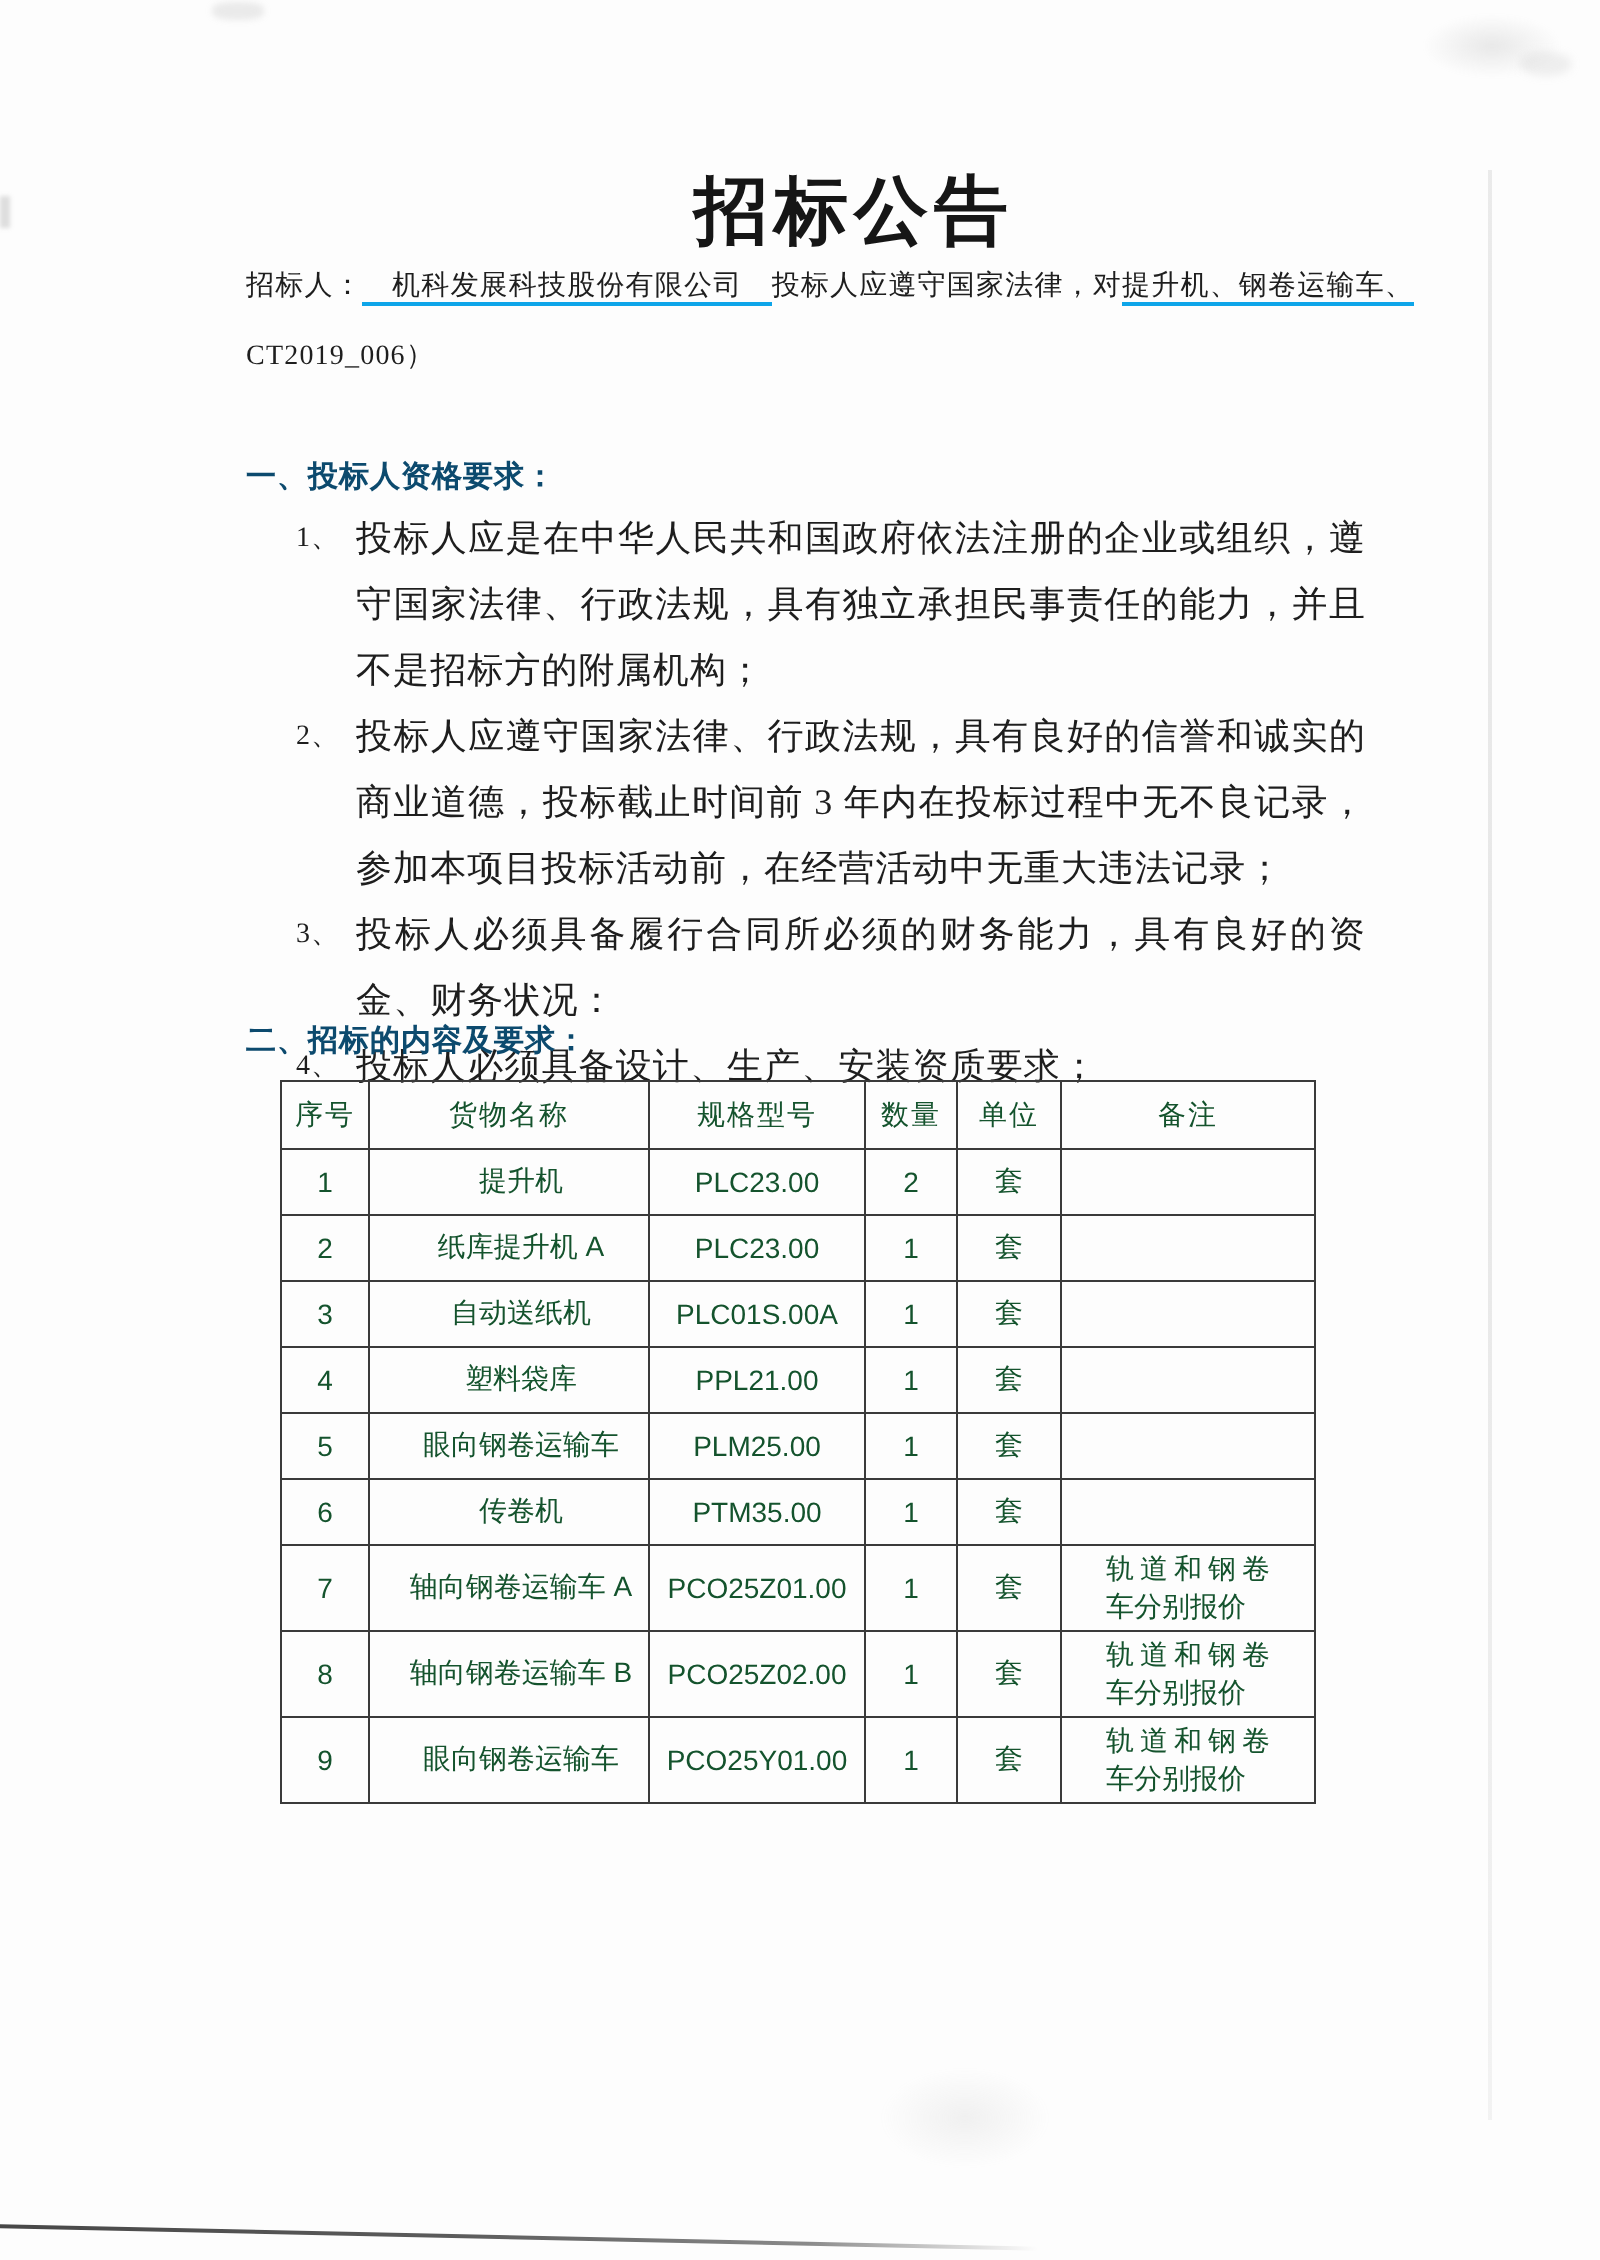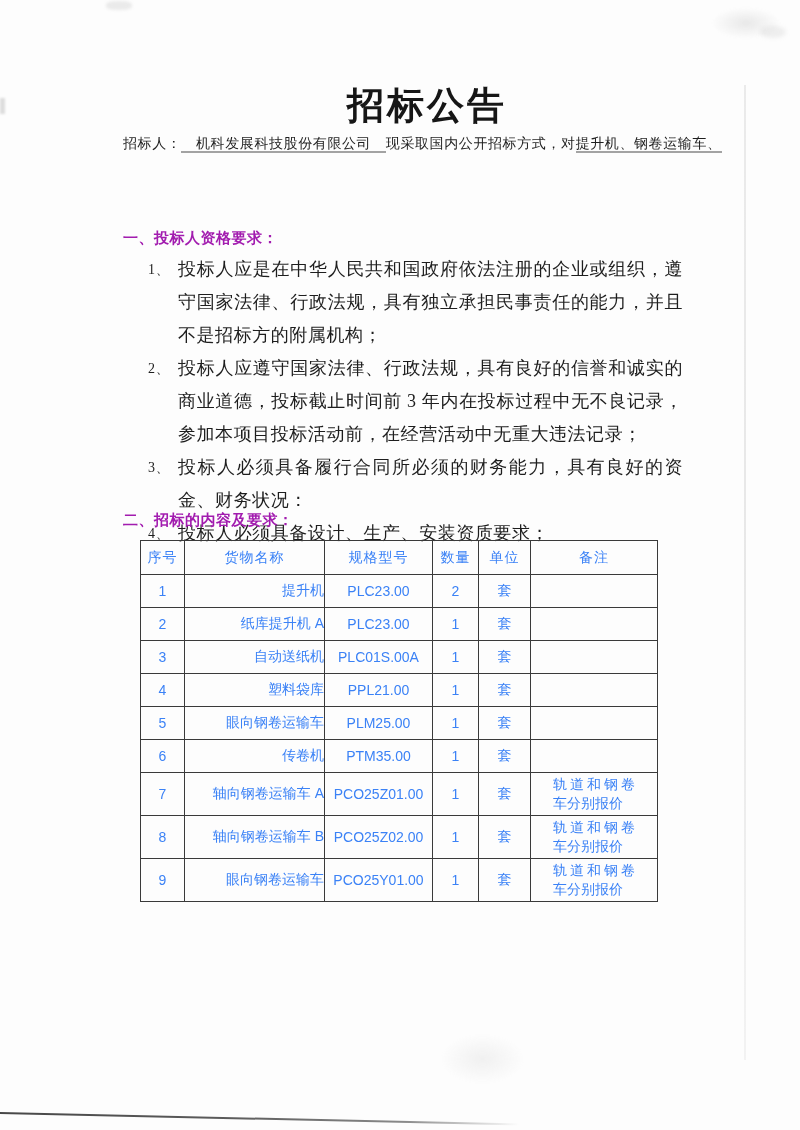--- a/index.html
+++ b/index.html
@@ -13,49 +13,49 @@
   .doc-title{
     position:absolute;top:84px;left:0;width:854px;
     text-align:center;
     font-family:"Liberation Sans","DejaVu Sans",sans-serif;
     font-size:37px;font-weight:700;letter-spacing:3px;line-height:44px;
     margin:0;color:#161616;
   }
   
   .intro{position:absolute;top:126px;left:123px;width:600px;font-size:14px;}
   .intro-line{white-space:nowrap;line-height:35px;height:35px;letter-spacing:0.6px;}
-  .seg-u{border-bottom:2px solid #a3a3a3;}
+  .seg-u{border-bottom:2px solid #0ea5e9;}
   
   .sec-heading{
     position:absolute;left:123px;margin:0;
     font-family:Liberation Sans, sans-serif;
-    font-size:15px;font-weight:700;color:#a21caf;letter-spacing:0.5px;
+    font-size:15px;font-weight:700;color:#0c4a6e;letter-spacing:0.5px;
   }
   .sec1{top:229px;}
   .sec2{top:511px;}
   
   .req-list{position:absolute;top:253px;left:148px;width:535px;}
   .req-item{display:flex;align-items:flex-start;}
   .req-num{flex:0 0 30px;line-height:33px;font-size:14px;letter-spacing:0.5px;}
   .req-text{flex:1;line-height:33px;font-size:18px;letter-spacing:0.55px;
     word-break:break-all;text-align:justify;}
   
   .goods-table{
     position:absolute;top:540px;left:140px;border-collapse:collapse;
     font-family:"Liberation Sans","DejaVu Sans",sans-serif;
-    color:#3b82f6;table-layout:fixed;
+    color:#14532d;table-layout:fixed;
   }
   .goods-table td,.goods-table th{
     border:1px solid #3a3a3a;font-weight:400;font-size:14px;
     padding:0;overflow:hidden;
   }
   .goods-table th{height:33px;text-align:center;letter-spacing:1px;}
   .goods-table td{height:32px;text-align:center;}
   .goods-table tr.tall td{height:42px;}
-  .goods-table td.c-name{text-align:right;padding-left:12px;white-space:nowrap;}
+  .goods-table td.c-name{text-align:center;padding-left:12px;white-space:nowrap;}
   .goods-table td.c-remark{
     text-align:justify;text-align-last:left;padding:0 22px;line-height:19px;
     word-break:break-all;vertical-align:middle;margin-left:39px;
   }
   col.w-no{width:44px;}   col.w-name{width:140px;}
   col.w-model{width:108px;} col.w-qty{width:46px;}
   col.w-unit{width:52px;}  col.w-remark{width:127px;}
   
   .artifact{position:absolute;pointer-events:none;}
   .art-bottom-line{
@@ -79,21 +79,22 @@
     filter:blur(1px);}
 </style>
 </head>
 <body>
 
 <div class="page">
 
   <h1 class="doc-title">招标公告</h1>
 
   <div class="intro" id="intro">
-      <div class="intro-line"><span>招标人：</span><span class="seg-u">　机科发展科技股份有限公司　</span><span>现采取国内公开招标方式，对</span><span class="seg-u">提升机、钢卷运输车、</span></div>
+      <div class="intro-line"><span>招标人：</span><span class="seg-u">　机科发展科技股份有限公司　</span><span>投标人应遵守国家法律，对</span><span class="seg-u">提升机、钢卷运输车、</span></div>
+      <div class="intro-line"><span>CT2019_006）</span></div>
     </div>
 
   <h2 class="sec-heading sec1">一、投标人资格要求：</h2>
 
   <div class="req-list" id="req-list">
       <div class="req-item">
         <span class="req-num">1、</span>
         <span class="req-text">投标人应是在中华人民共和国政府依法注册的企业或组织，遵守国家法律、行政法规，具有独立承担民事责任的能力，并且不是招标方的附属机构；</span>
       </div>
       <div class="req-item">

